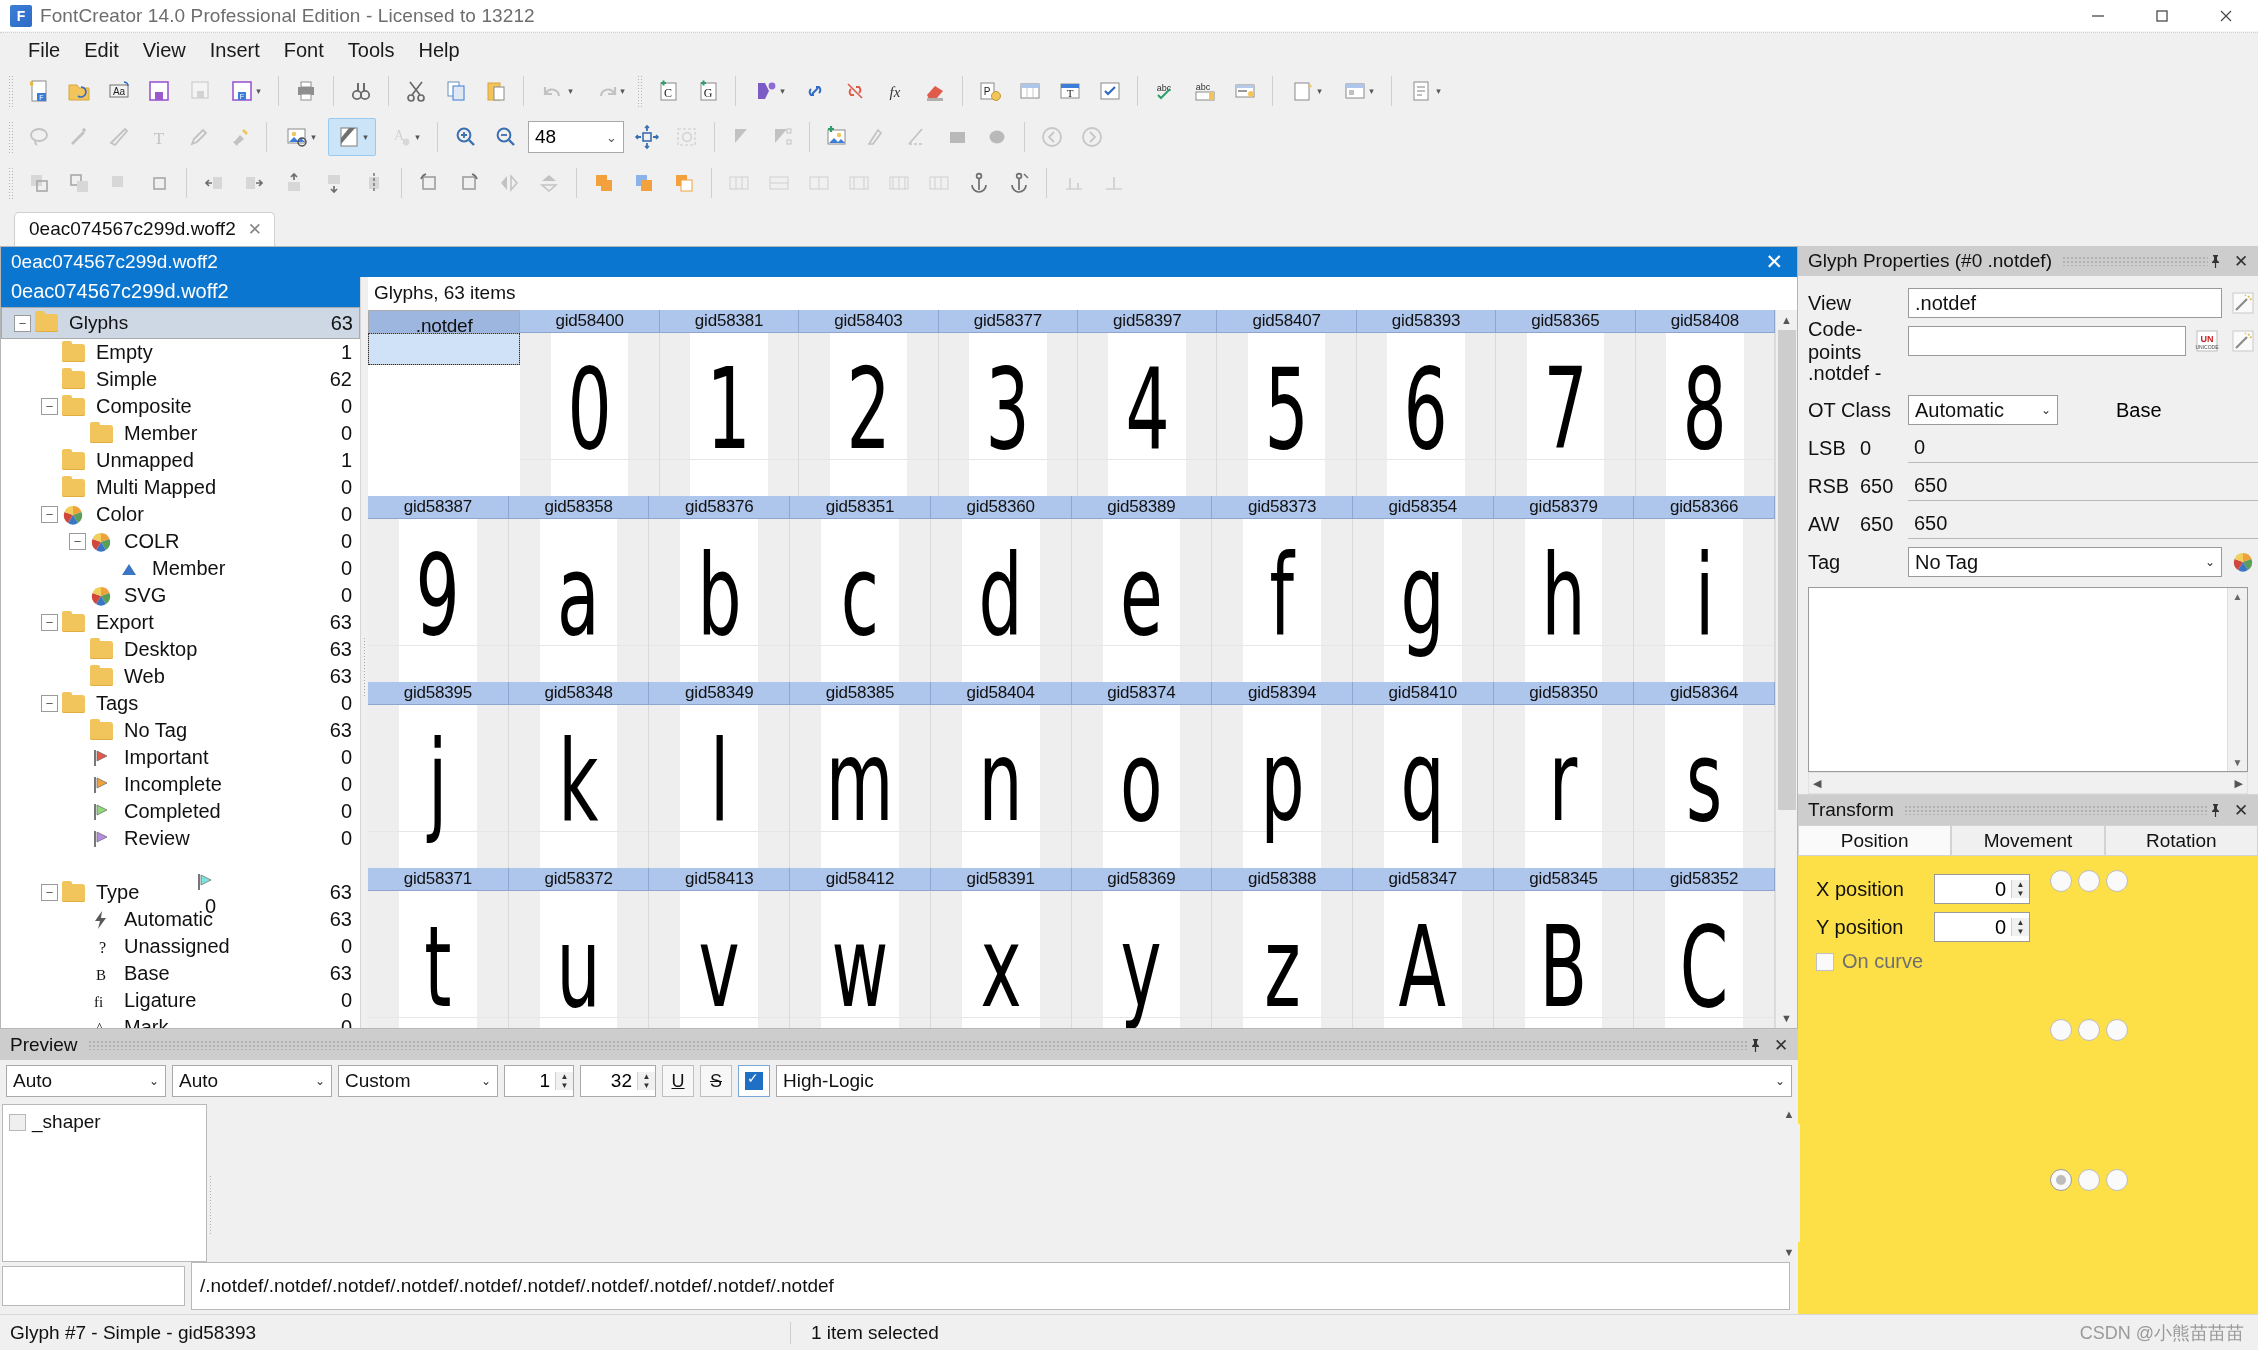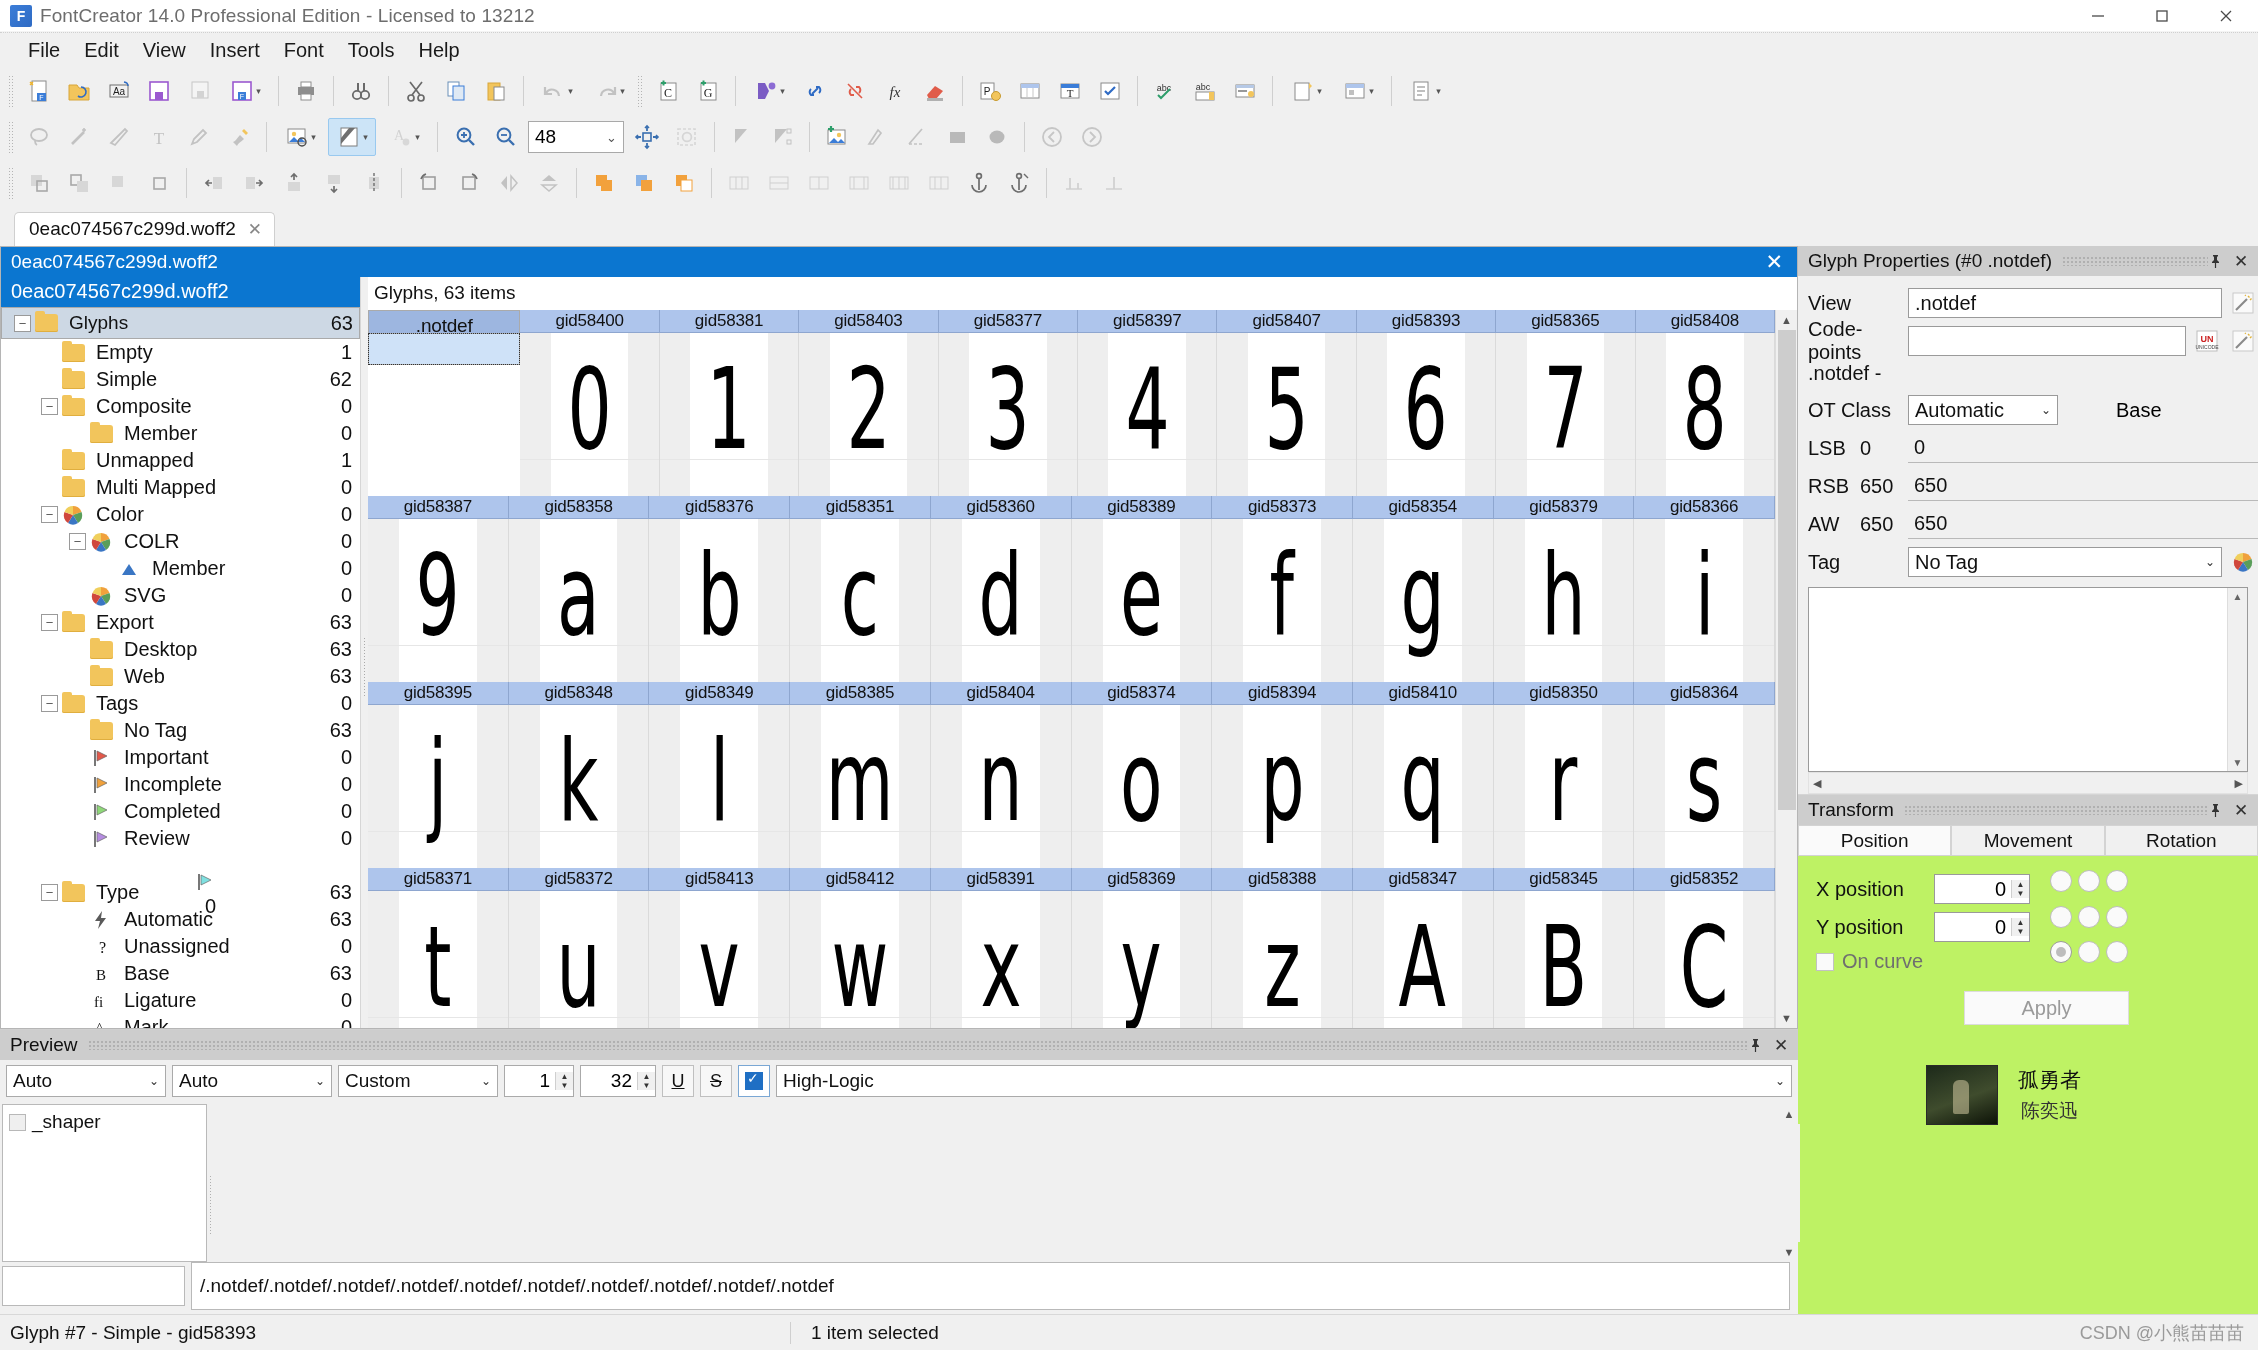--- a/index.html
+++ b/index.html
@@ -235,21 +235,21 @@
   .gp-memo-scroll { position:absolute; right:0; top:0; bottom:0; width: 20px; background:#f0f0f0; border-left:1px solid #ddd; display:flex; flex-direction:column; justify-content:space-between; align-items:center; font-size:10px; color:#666; padding:3px 0;}
   .gp-hscroll { height: 22px; flex: 0 0 22px; background: #f0f0f0; margin-right: 10px; display: flex; align-items: center; justify-content: space-between; padding: 0 4px; font-size: 11px; color: #555; border: 1px solid #e2e2e2;}
 
   .transform { flex: 0 0 520px; display: flex; flex-direction: column; border-top: 1px solid #d5d5d5; }
   .tf-tabs { display: flex; height: 30px; flex: 0 0 30px; }
   .tf-tab {
     flex: 1 1 0; background: #f0f0f0; border: 1px solid #d3d3d3; border-bottom: none;
     display: flex; align-items: center; justify-content: center; font-size: 19px; color: #111;
   }
   .tf-tab.active { background: #fafafa; }
-  .tf-body { flex: 1 1 auto; background: #bef264; border-top: 1px solid #d3d3d3; padding: 14px 0 0 18px; display: flex; flex-direction: column; }
+  .tf-body { flex: 1 1 auto; background: #fde047; border-top: 1px solid #d3d3d3; padding: 14px 0 0 18px; display: flex; }
   .tf-row { display: flex; align-items: center; height: 38px; }
   .tf-lbl { width: 118px; flex: 0 0 118px; font-size: 20px; color: #111; }
   .tf-spin { width: 96px; flex: 0 0 96px; height: 30px; background: #fff; border: 1px solid #9a9a9a; display: flex; align-items: center;}
   .tf-spin .v { flex: 1 1 auto; text-align: right; padding-right: 5px; font-size: 20px; }
   .tf-spin .btns { width: 18px; display: flex; flex-direction: column; }
   .tf-spin .btns div { flex: 1; display:flex; align-items:center; justify-content:center; font-size:8px; color:#333; background:#f0f0f0; border-left: 1px solid #cfcfcf;}
   .anchor-grid { display: grid; grid-template-columns: repeat(3, 24px); grid-gap: 4px; margin-left: 20px; }
   .anchor { width: 22px; height: 22px; border: 1px solid #bdbdbd; border-radius: 50%; background: #fafafa; }
   .anchor.on { position: relative; border-color: #9a9a9a; }
   .anchor.on:after { content:""; position:absolute; left:5px; top:5px; width:10px; height:10px; background:#bdbdbd; border-radius:50%; }

